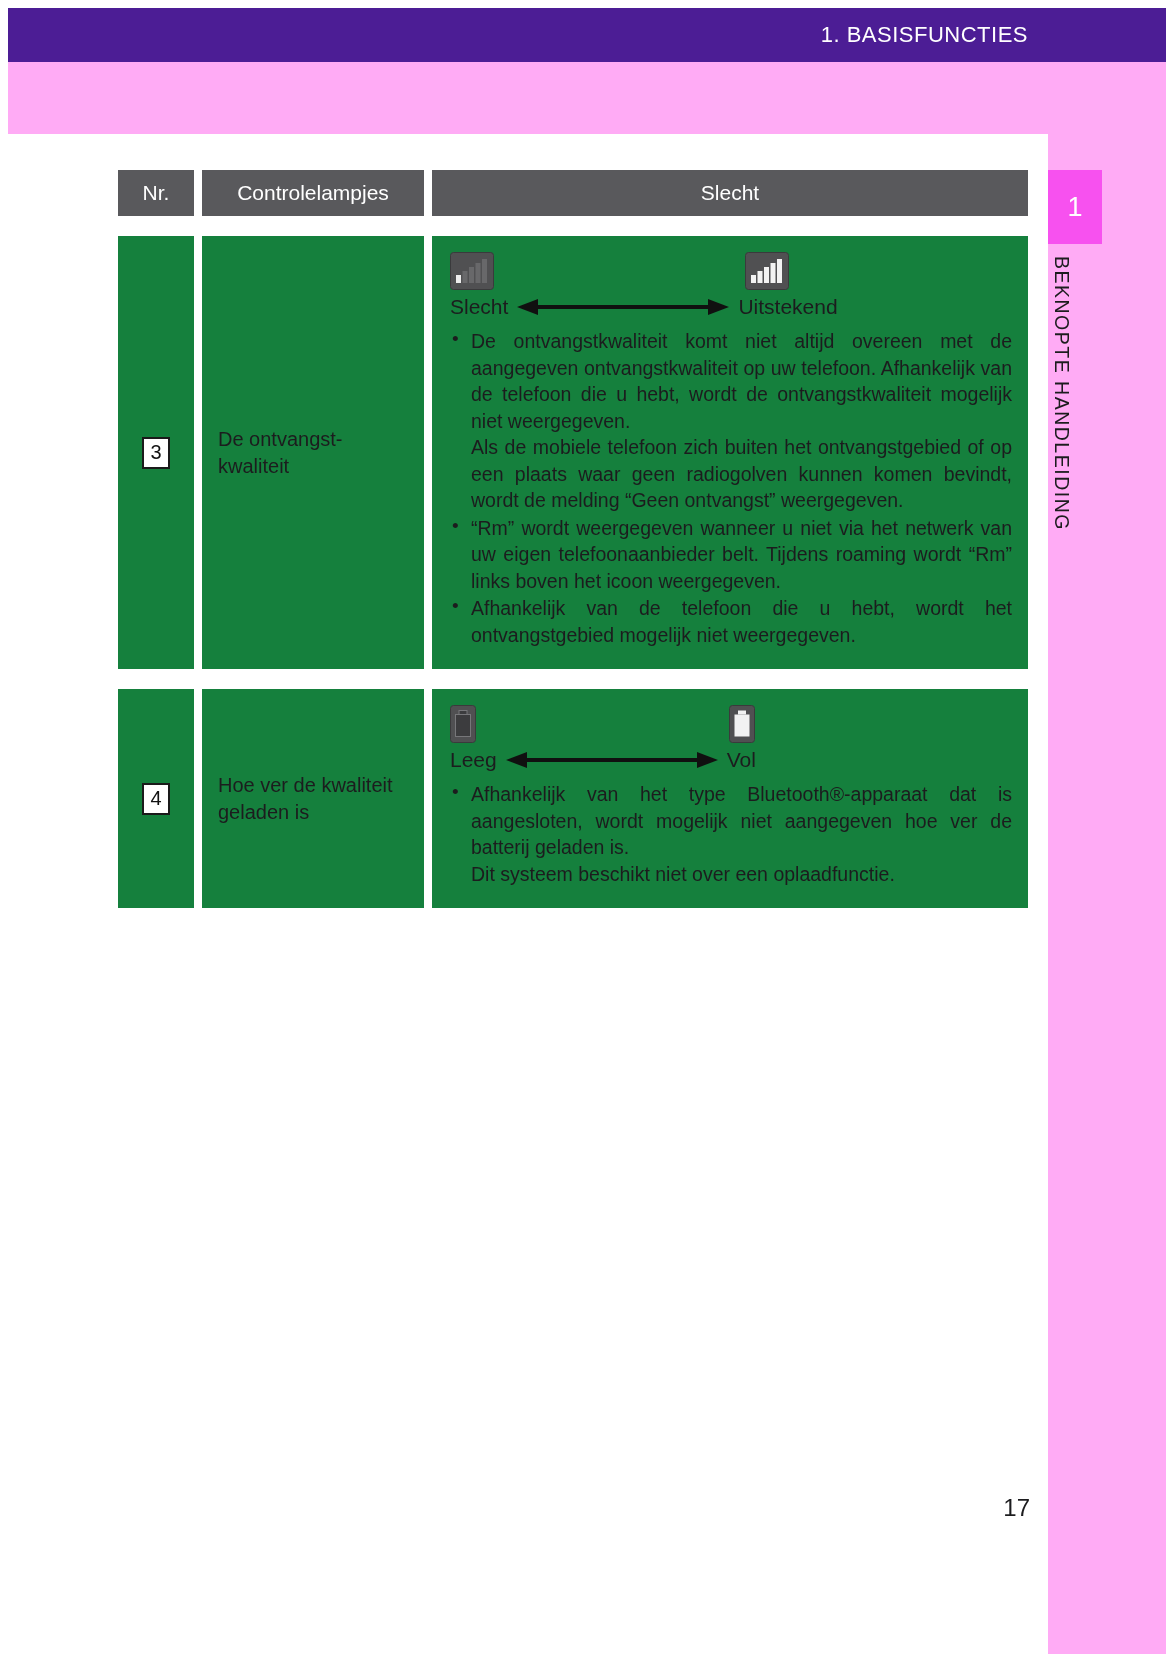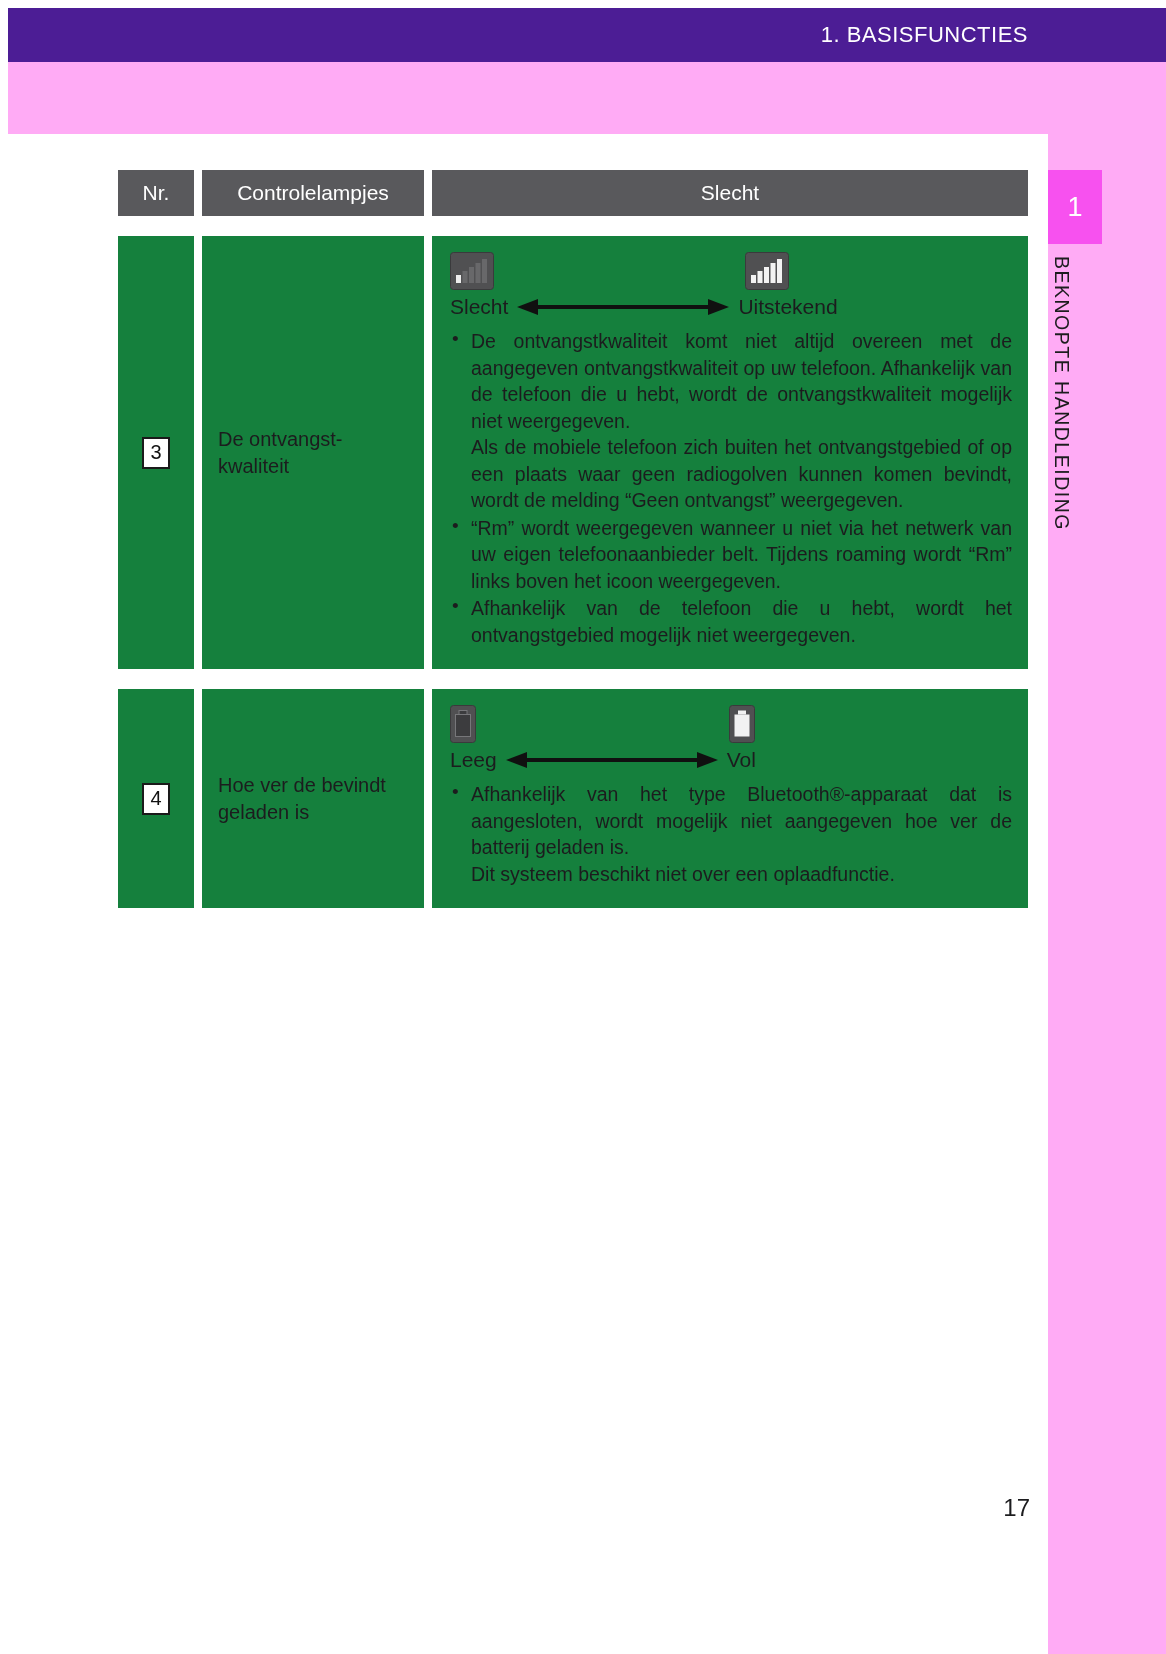--- a/index.html
+++ b/index.html
@@ -116,21 +116,21 @@
         <li>
           <p>Afhankelijk van de telefoon die u hebt, wordt het ontvangstgebied mogelijk niet weergegeven.</p>
         </li>
       </ul>
     </div>
 
     <div class="td td-nr">
       <span class="nr-box">4</span>
     </div>
     <div class="td td-ind">
-      <span>Hoe ver de bevindt
+      <span>Hoe ver de kwaliteit
 geladen is</span>
     </div>
     <div class="td td-status">
       <div class="icon-row">
         <svg width="26" height="38" viewBox="0 0 26 38">
           <rect x="0.5" y="0.5" width="25" height="37" rx="3" fill="#505052" stroke="#3a3a3c"></rect>
           <rect x="9" y="5.5" width="8" height="4" fill="#3c3c3e" stroke="#77777a" stroke-width="1"></rect>
           <rect x="5.5" y="9.5" width="15" height="22" fill="#3c3c3e" stroke="#77777a" stroke-width="1"></rect>
         </svg>
         <svg class="second-batt" width="26" height="38" viewBox="0 0 26 38">

